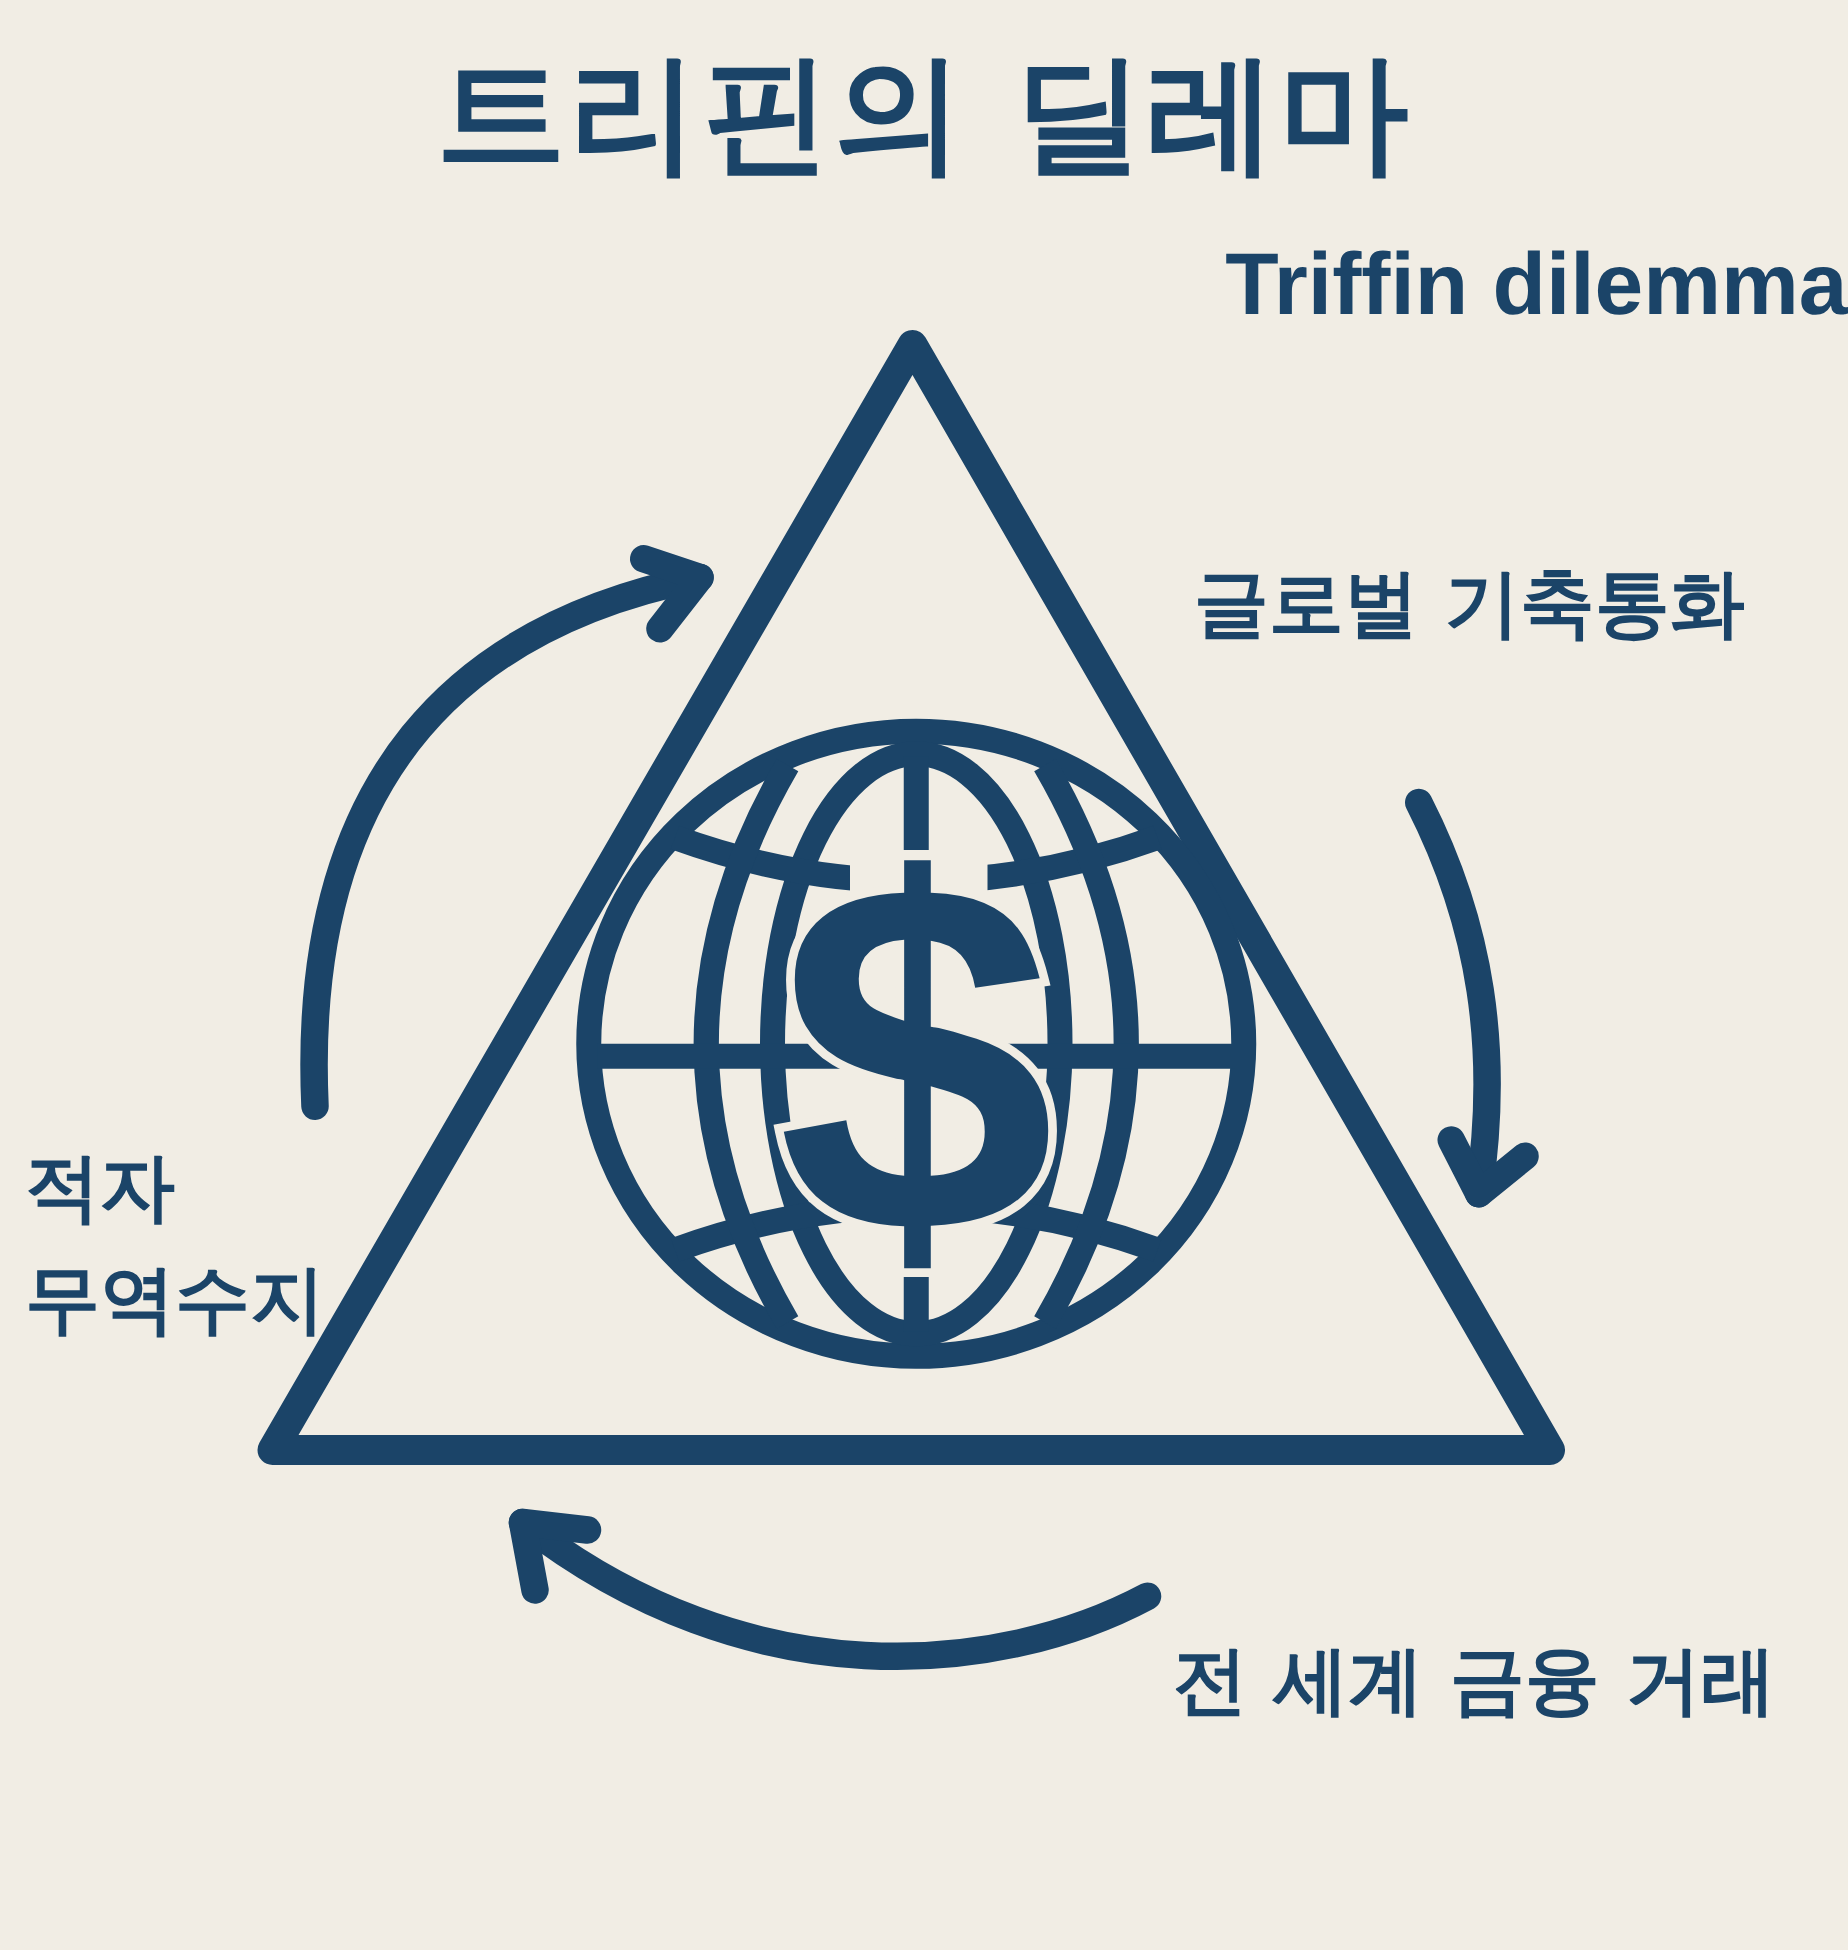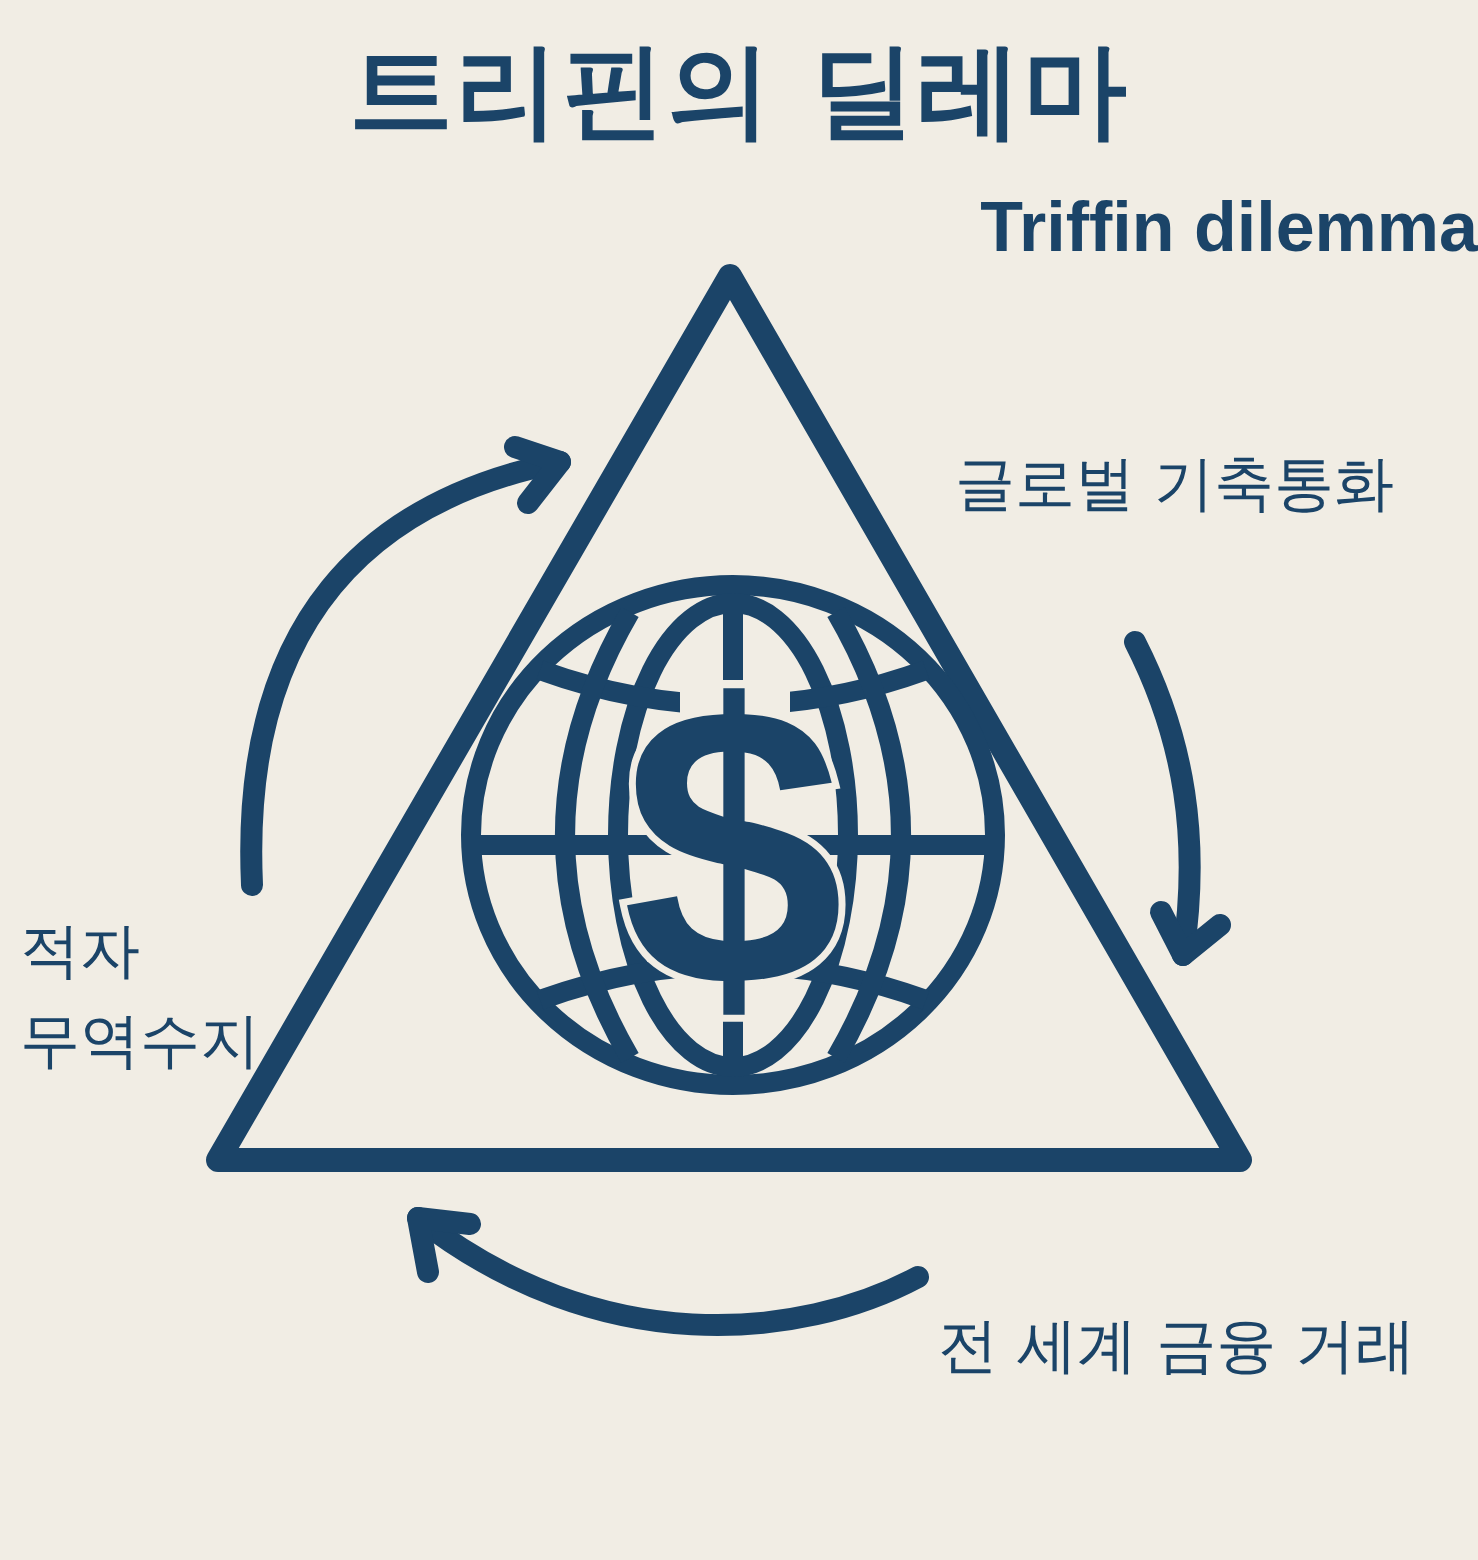--- a/index.html
+++ b/index.html
@@ -45,21 +45,21 @@
     }
     .label {
       position: absolute;
       font-size: 60px;
       line-height: 1.5;
       white-space: nowrap;
     }
     .label-top-right { left: 955px; top: 438px; }
     .label-left { left: 20px; top: 905px; }
     .label-bottom-right { left: 938px; top: 1300px; }
-    .label span { display: block; }
+    .label span { display: block; font-weight: bold; }
   </style>
 </head>
 <body>
 
 <div class="title">트리핀의 딜레마</div>
 <div class="subtitle">Triffin dilemma</div>
 
 <svg class="diagram" width="1478" height="1560" viewBox="0 0 1478 1560" xmlns="http://www.w3.org/2000/svg">
 
   <g>

